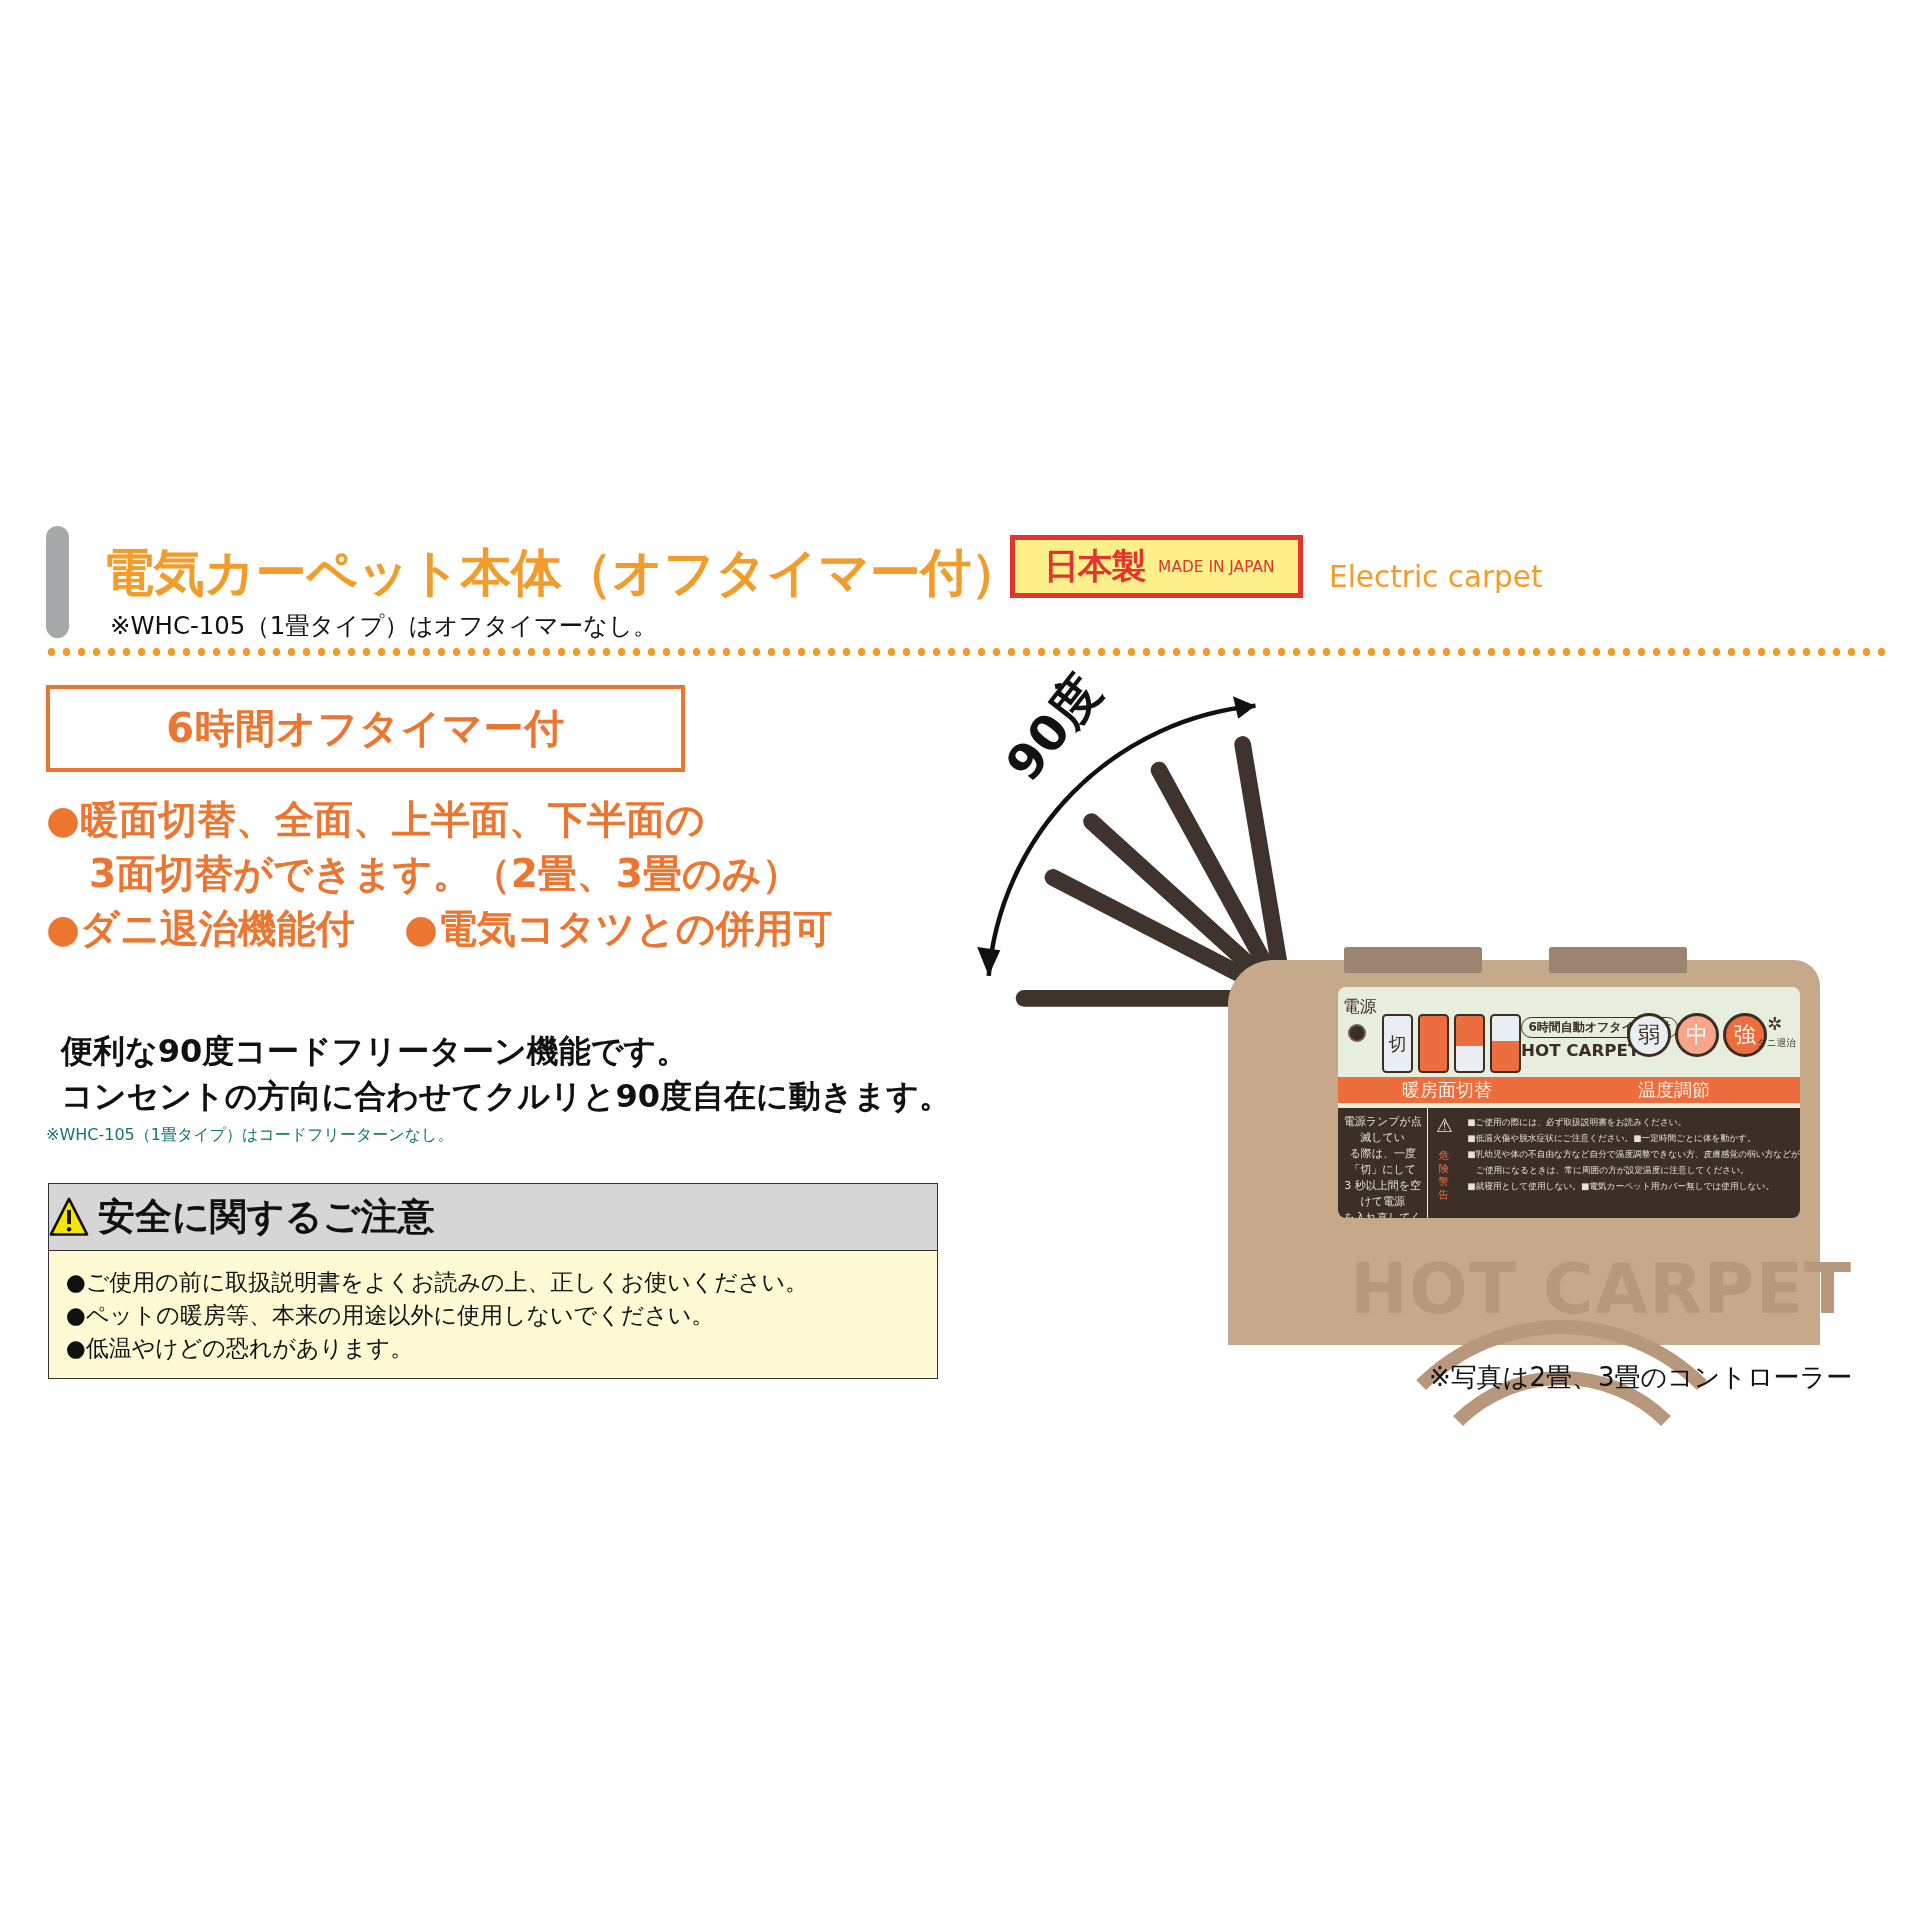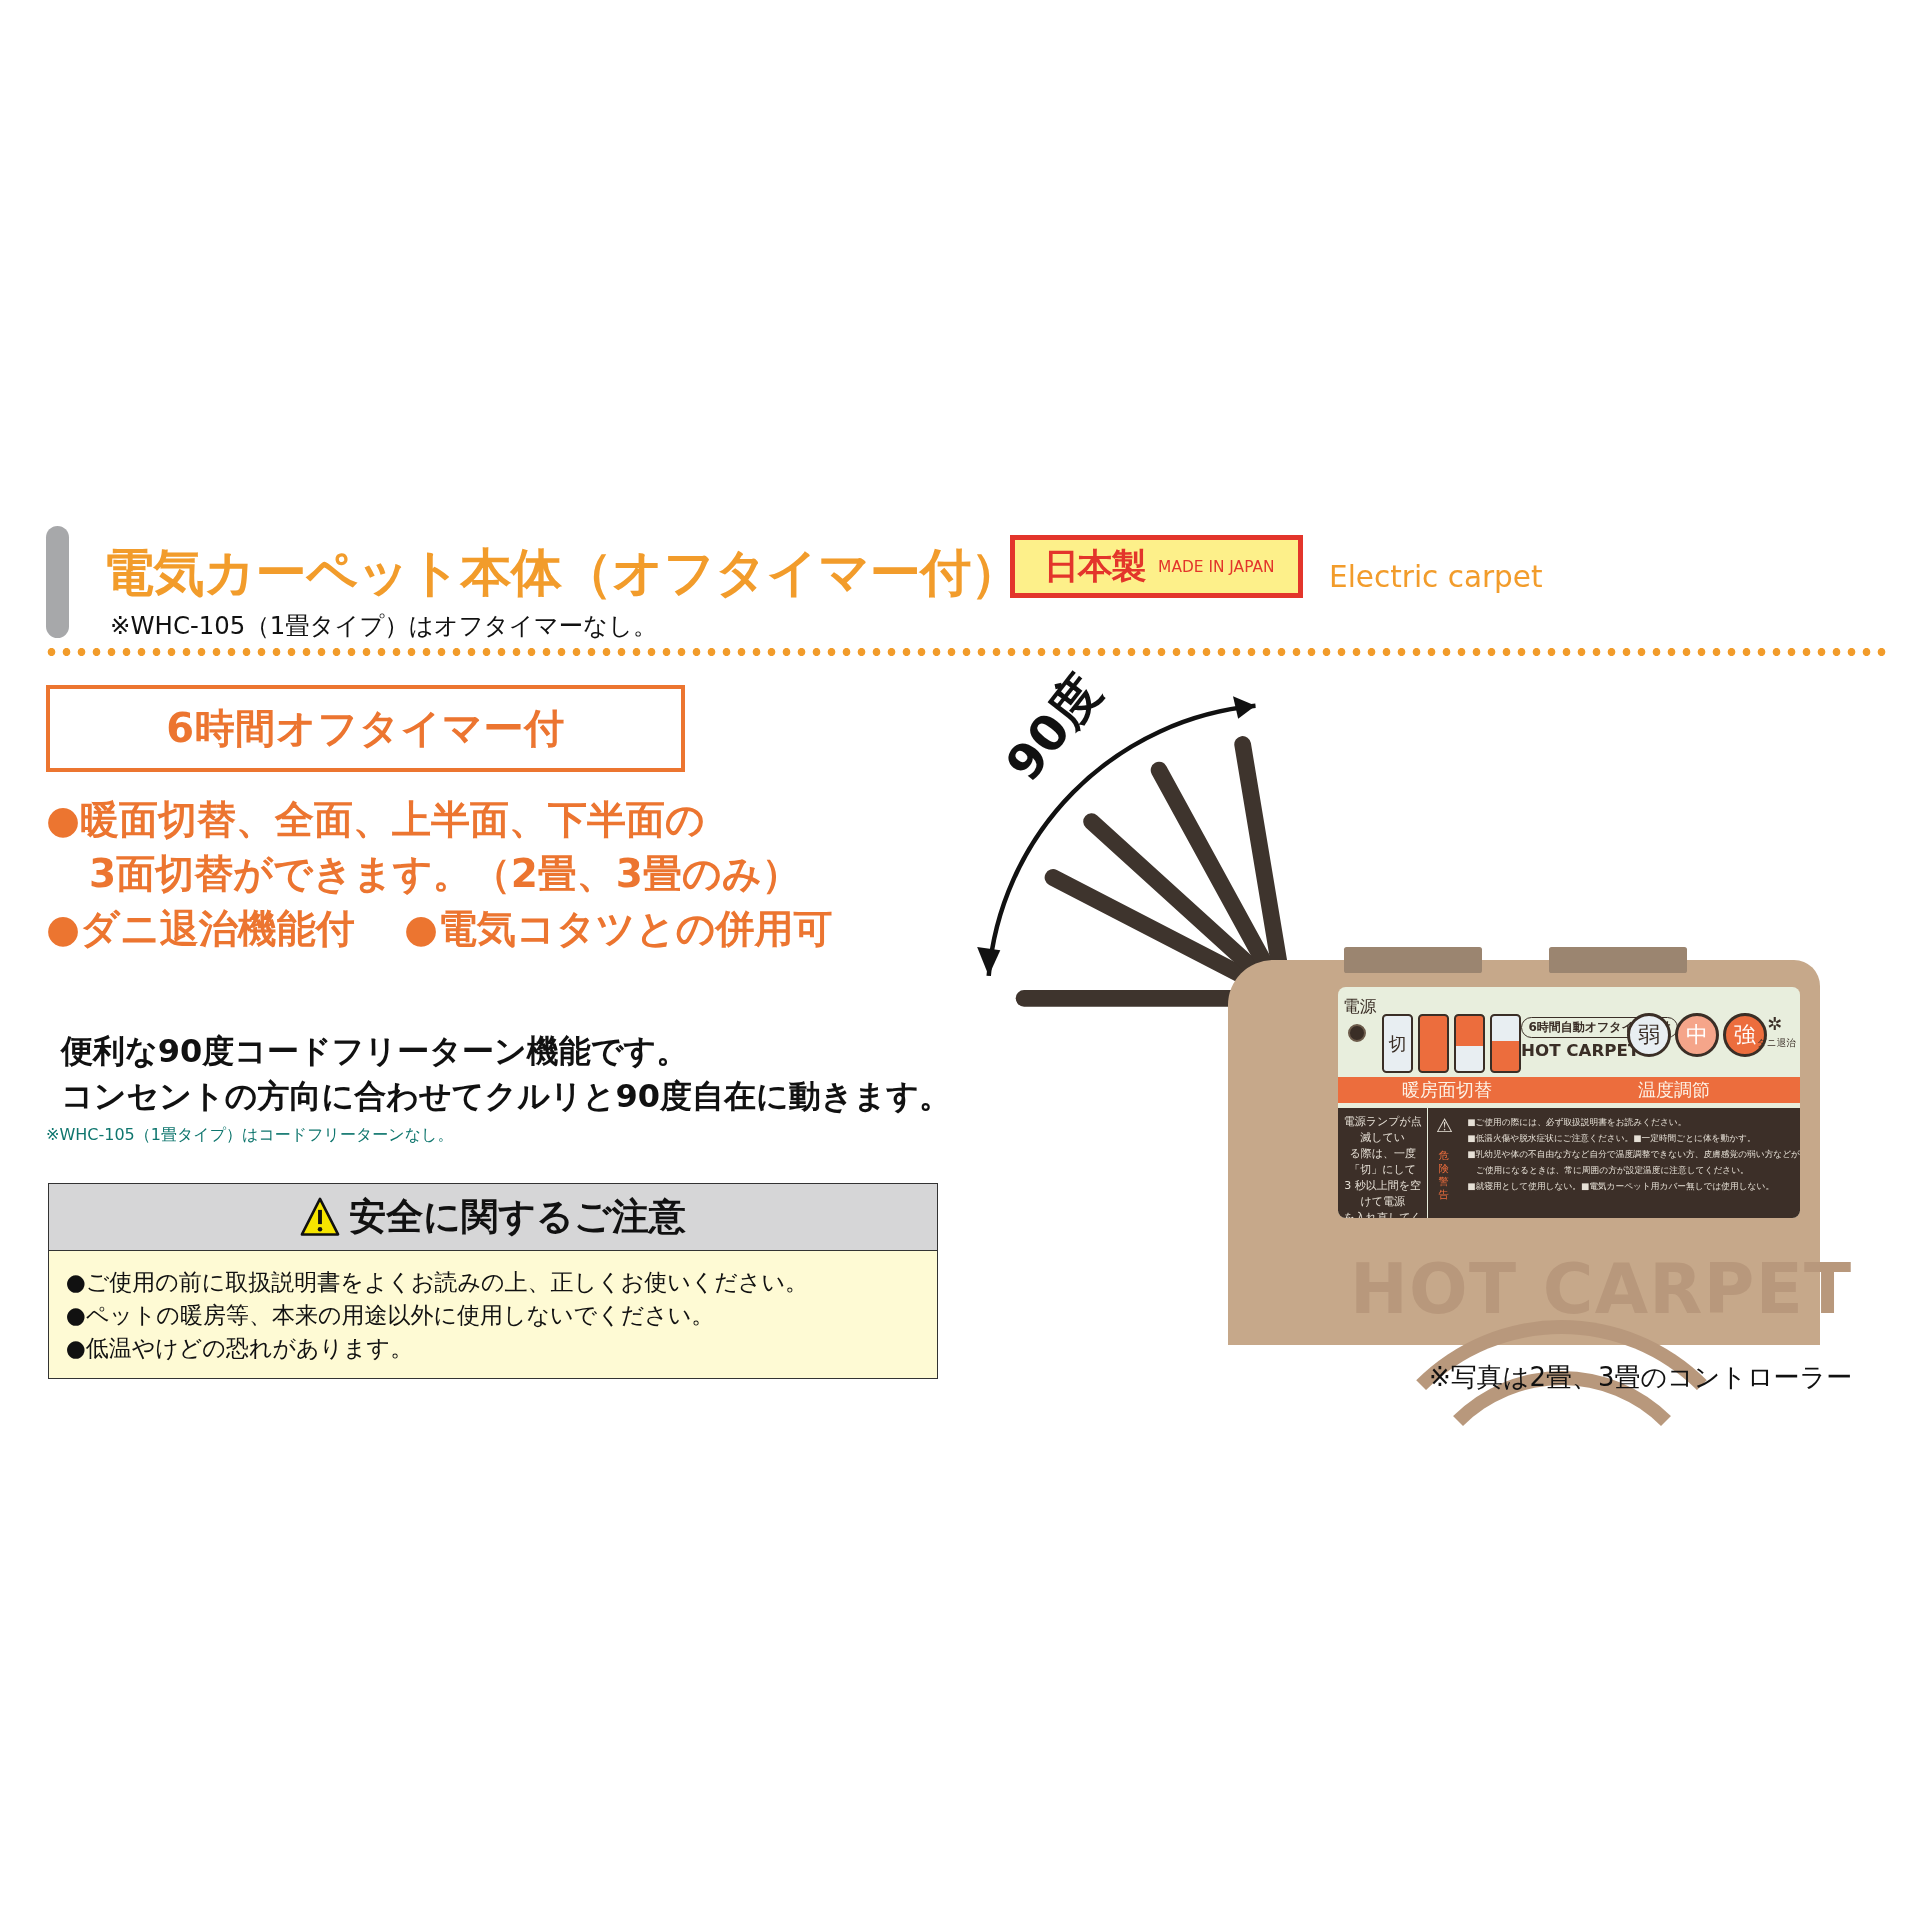--- a/index.html
+++ b/index.html
@@ -55,21 +55,21 @@
     .cd2 { top: 1075px; }
     .cd-note { position: absolute; left: 46px; top: 1125px; font-size: 16px; color: #0f766e; white-space: nowrap; }
 
     
     .safety {
       position: absolute; left: 48px; top: 1183px; width: 890px; height: 196px;
       border: 1.9px solid #333; background: #fefad4;
     }
     .safety-head {
       height: 67px; background: #d6d6d7; border-bottom: 1.9px solid #333;
-      display: flex; align-items: center; justify-content: center;
+      display: flex; align-items: center; justify-content: flex-start;
     }
     .safety-head .title { font-size: 37px; font-weight: bold; color: #111; margin-left: 9px; }
     .safety-list { padding: 15.4px 0 0 16.7px; }
     .safety-list li { list-style: none; font-size: 23px; color: #111; line-height: 33px; white-space: nowrap; }
 
     
     .angle-label {
       position: absolute; left: 992px; top: 754px; font-size: 49px; font-weight: bold; color: #111;
       transform: rotate(-52deg); transform-origin: left top; white-space: nowrap;
     }

